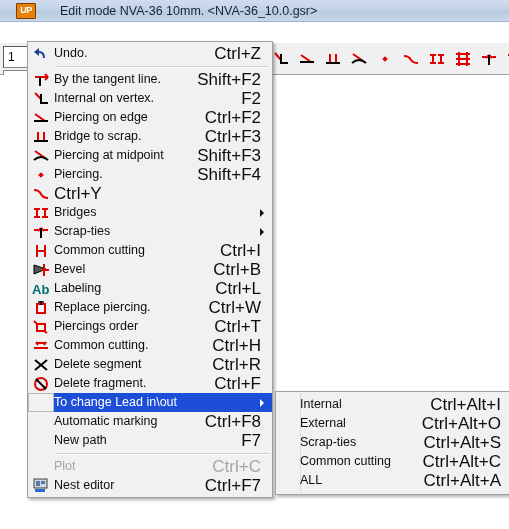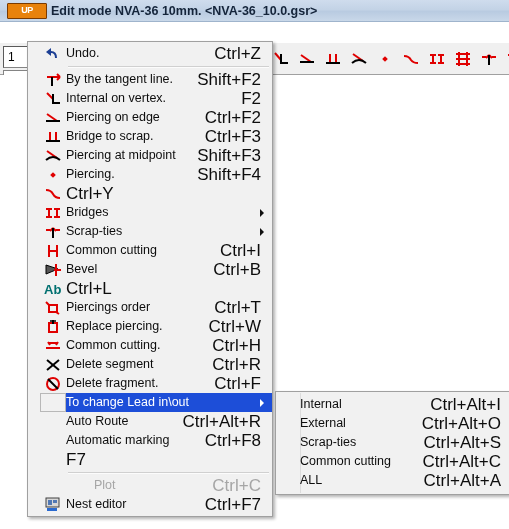--- a/index.html
+++ b/index.html
@@ -28,46 +28,45 @@
     position: absolute;
     left: 0; top: 0;
     width: 509px; height: 22px;
     background: linear-gradient(to bottom, #cfdced 0%, #c3d3e6 45%, #b9cbe1 55%, #c9d8e9 100%);
     border-bottom: 1px solid #9fb4cc;
     display: flex;
     align-items: center;
     box-sizing: border-box;
   }
   .app-icon {
-    width: 40px; height: 16px;
-    margin-left: 7px;
+    width: 20px; height: 16px;
+    margin-left: 16px;
     background: #e8820c;
     border: 1px solid #7a3a00;
     box-sizing: border-box;
     position: relative;
     display: flex;
     align-items: center;
     justify-content: center;
     border-radius: 1px;
   }
   .app-icon span {
     font-size: 9px;
     font-weight: bold;
     color: #ffffff;
     line-height: 1;
     letter-spacing: -0.5px;
     font-family: "Liberation Sans", sans-serif;
   }
   .title-text {
-    margin-left: 4px;
+    margin-left: 24px;
     font-size: 12.5px;
     color: #14243a;
     white-space: nowrap;
     font-family: "Liberation Sans", sans-serif;
-    font-weight: bold;
   }
 
   
   .menubar {
     position: absolute;
     left: 0; top: 22px;
     width: 509px; height: 21px;
     background: linear-gradient(to bottom,#f2f2f2 0%, #eaeaea 100%);
     border-bottom: 1px solid #c8c8c8;
     box-sizing: border-box;
@@ -151,21 +150,21 @@
     background: #ffffff;
   }
 
   
   .menu {
     position: absolute;
     background: #f1f1f1;
     border: 1px solid #a0a0a0;
     box-shadow: 2px 2px 3px rgba(0,0,0,0.30);
     box-sizing: border-box;
-    padding: 2px 0 2px 12px;
+    padding: 2px 0 2px 0;
   }
   #path-menu {
     left: 27px;
     top: 41px;
     width: 246px;
   }
   #sub-menu {
     left: 275px;
     top: 391px;
     width: 238px;
@@ -214,21 +213,21 @@
   .mi-arrow {
     position: absolute;
     right: 8px; top: 50%;
     transform: translateY(-50%);
     width: 0; height: 0;
     border-left: 4px solid #101010;
     border-top: 4px solid transparent;
     border-bottom: 4px solid transparent;
   }
   .menu-item.disabled .mi-label,
-  .menu-item.disabled .mi-accel { color: #a6a6a6; margin-left: 28px; }
+  .menu-item.disabled .mi-accel { color: #a6a6a6; }
 
   .menu-item.highlight {
     background: #1d4ed8;
   }
   .menu-item.highlight .mi-label,
   .menu-item.highlight .mi-accel { color: #ffffff; }
   .menu-item.highlight .mi-arrow { border-left-color: #ffffff; }
   .menu-item.highlight .mi-icon {
     background: #f1f1f1;
     border: 1px solid #b8b8b8;
@@ -498,45 +497,46 @@
       <div class="mi-label">Bevel</div>
       <div class="mi-accel">Ctrl+B</div>
     </div>
 
     <div class="menu-item">
       <div class="mi-icon">
         <svg class="ico" width="20" height="16" viewBox="0 0 20 16">
           <text x="1" y="13" font-family="Liberation Sans, sans-serif" font-size="13" font-weight="bold" fill="#007070">Ab</text>
         </svg>
       </div>
+      <div class="mi-label">Labeling</div>
       <div class="mi-accel">Ctrl+L</div>
+    </div>
+
+    <div class="menu-item">
+      <div class="mi-icon">
+        <svg class="ico" width="18" height="16" viewBox="0 0 18 16">
+          <rect x="5" y="4" width="8" height="9" fill="none" stroke="#e00000" stroke-width="2"></rect>
+          <line x1="9" y1="1" x2="9" y2="5" stroke="#000" stroke-width="2"></line>
+          <line x1="6" y1="2" x2="12" y2="2" stroke="#000" stroke-width="1.5"></line>
+        </svg>
+      </div>
+      <div class="mi-label">Replace piercing.</div>
+      <div class="mi-accel">Ctrl+W</div>
     </div>
 
     <div class="menu-item">
       <div class="mi-icon">
         <svg class="ico" width="18" height="16" viewBox="0 0 18 16">
           <line x1="2" y1="2" x2="6" y2="6" stroke="#e00000" stroke-width="2"></line>
           <rect x="5" y="5" width="8" height="7" fill="none" stroke="#e00000" stroke-width="2"></rect>
           <line x1="12" y1="12" x2="15" y2="14" stroke="#e00000" stroke-width="2"></line>
         </svg>
       </div>
       <div class="mi-label">Piercings order</div>
       <div class="mi-accel">Ctrl+T</div>
-    </div>
-
-    <div class="menu-item">
-      <div class="mi-icon">
-        <svg class="ico" width="18" height="16" viewBox="0 0 18 16">
-          <rect x="5" y="4" width="8" height="9" fill="none" stroke="#e00000" stroke-width="2"></rect>
-          <line x1="9" y1="1" x2="9" y2="5" stroke="#000" stroke-width="2"></line>
-          <line x1="6" y1="2" x2="12" y2="2" stroke="#000" stroke-width="1.5"></line>
-        </svg>
-      </div>
-      <div class="mi-label">Replace piercing.</div>
-      <div class="mi-accel">Ctrl+W</div>
     </div>
 
     <div class="menu-item">
       <div class="mi-icon">
         <svg class="ico" width="18" height="16" viewBox="0 0 18 16">
           <line x1="2" y1="10" x2="16" y2="10" stroke="#e00000" stroke-width="2"></line>
           <line x1="4" y1="5" x2="14" y2="5" stroke="#e00000" stroke-width="2"></line>
           <line x1="4" y1="4" x2="6" y2="7" stroke="#e00000" stroke-width="2"></line>
           <line x1="14" y1="4" x2="12" y2="7" stroke="#e00000" stroke-width="2"></line>
         </svg>
@@ -566,34 +566,30 @@
       <div class="mi-label">Delete fragment.</div>
       <div class="mi-accel">Ctrl+F</div>
     </div>
 
     <div class="menu-item highlight">
       <div class="mi-icon"></div>
       <div class="mi-label">To change Lead in\out</div>
       <div class="mi-arrow"></div>
     </div>
 
-    <div class="menu-item">
-      <div class="mi-icon"></div>
-      <div class="mi-label">Auto Route</div>
-      <div class="mi-accel">Ctrl+Alt+R</div>
-    </div>
 
     <div class="menu-item">
       <div class="mi-icon"></div>
       <div class="mi-label">Automatic marking</div>
       <div class="mi-accel">Ctrl+F8</div>
     </div>
 
     <div class="menu-item">
       <div class="mi-icon"></div>
+      <div class="mi-label">New path</div>
       <div class="mi-accel">F7</div>
     </div>
 
     <div class="menu-sep">
         <i></i>
       </div>
 
     <div class="menu-item disabled">
       <div class="mi-icon"></div>
       <div class="mi-label">Plot</div>

